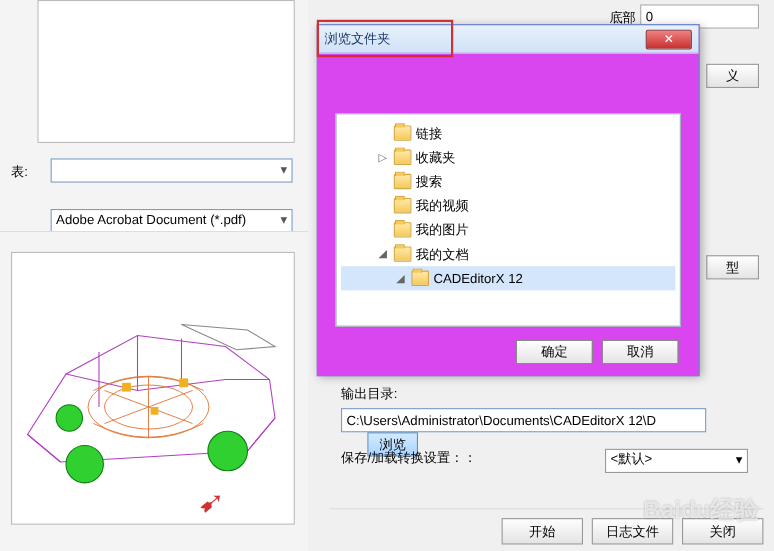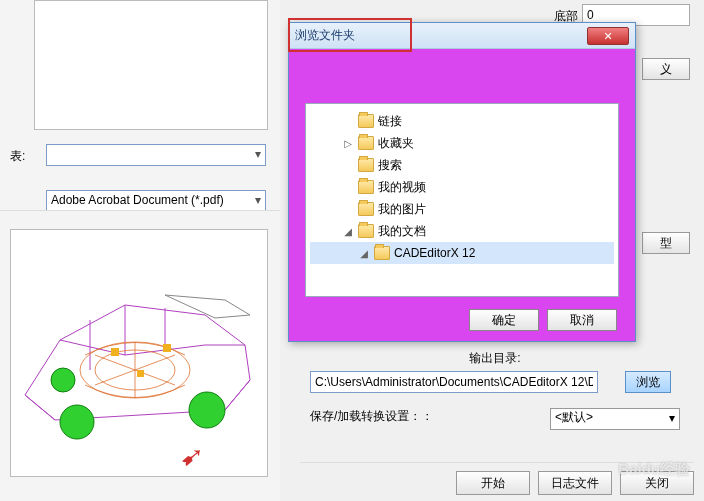--- a/index.html
+++ b/index.html
@@ -10,22 +10,22 @@
 .label-biao { position: absolute; left: 10px; top: 148px; }
 .biao-select { position: absolute; left: 46px; top: 144px; width: 220px; height: 22px; border: 1px solid #7a9cc6; background: #fff; }
 .biao-select::after { content: "▾"; position: absolute; right: 4px; top: 2px; color: #555; }
 .format-select { position: absolute; left: 46px; top: 174px; width: 220px; height: 22px; border: 1px solid #7a9cc6; background: #fff; padding: 2px 4px; margin-top: 16px; }
 .format-select .dd { position: absolute; right: 4px; top: 2px; color: #555; }
 
 .preview-wrap { position: absolute; left: 0; top: 210px; width: 280px; height: 270px; background: #f4f4f4; border-top: 1px solid #ddd; }
 .preview-img { position: absolute; left: 10px; top: 18px; width: 258px; height: 248px; background: #fff; border: 1px solid #bbb; overflow: hidden; }
 
 .output-row { position: absolute; left: 310px; top: 350px; width: 370px; }
-.output-label { display: block; margin-bottom: 4px; text-align: center; }
-.output-input { width: 288px; height: 22px; border: 1px solid #7a9cc6; background: #fff; padding: 0 4px; vertical-align: middle; }
+.output-label { display: block; margin-bottom: 4px; }
+.output-input { width: 332px; height: 22px; border: 1px solid #7a9cc6; background: #fff; padding: 0 4px; vertical-align: middle; }
 .browse-btn { width: 46px; height: 22px; background: linear-gradient(#d4eaff,#a8d4ff); border: 1px solid #5a8fc8; margin-left: 24px; cursor: pointer; }
 
 .save-row { position: absolute; left: 310px; top: 408px; width: 370px; display: flex; align-items: flex-start; }
 .save-label { flex: 0 0 auto; }
 .save-select { width: 130px; height: 22px; border: 1px solid #999; background: #fff; margin-left: auto; padding: 0 4px; position: relative; }
 .save-select::after { content: "▾"; position: absolute; right: 4px; top: 2px; }
 
 .bottom-btns { position: absolute; left: 300px; bottom: 6px; right: 10px; border-top: 1px solid #ddd; padding-top: 8px; display: flex; justify-content: flex-end; gap: 8px; }
 .btn { min-width: 74px; height: 24px; background: linear-gradient(#fefefe,#e4e4e4); border: 1px solid #999; cursor: pointer; padding: 0 10px; }
 
@@ -48,21 +48,21 @@
 .folder-ico { width: 16px; height: 14px; background: linear-gradient(#ffe9a8,#f5c95a); border: 1px solid #d4a840; border-radius: 1px; margin: 0 4px; position: relative; }
 .folder-ico::before { content: ""; position: absolute; top: -3px; left: 0; width: 7px; height: 3px; background: #f5c95a; border: 1px solid #d4a840; border-bottom: none; border-radius: 1px 1px 0 0; }
 .ind1 { padding-left: 32px; }
 .ind2 { padding-left: 48px; }
 .selected { background: #d4e6fb; }
 
 .dlg-btns { position: absolute; right: 18px; bottom: 10px; display: flex; gap: 8px; }
 .dlg-btn { width: 70px; height: 22px; background: linear-gradient(#fefefe,#e4e4e4); border: 1px solid #888; cursor: pointer; }
 
 .arrow-red { position: absolute; left: 180px; top: 440px; color: #d03030; font-size: 28px; transform: rotate(-40deg); }
-.watermark { position: absolute; right: 14px; bottom: 22px; color: rgba(255,255,255,0.65); font-size: 15px; font-weight: bold; text-shadow: 0 0 2px rgba(0,0,0,0.3); pointer-events: none; }
+.watermark { position: absolute; right: 14px; bottom: 22px; color: rgba(255,255,255,0.65); font-size: 22px; font-weight: bold; text-shadow: 0 0 2px rgba(0,0,0,0.3); pointer-events: none; }
 
 
 .car { position: absolute; left: 4px; top: 30px; width: 248px; height: 190px; }
 .car svg { width: 100%; height: 100%; }
 </style>
 </head>
 <body>
 
 <div class="main-panel">
   <div class="preview-top"></div>

